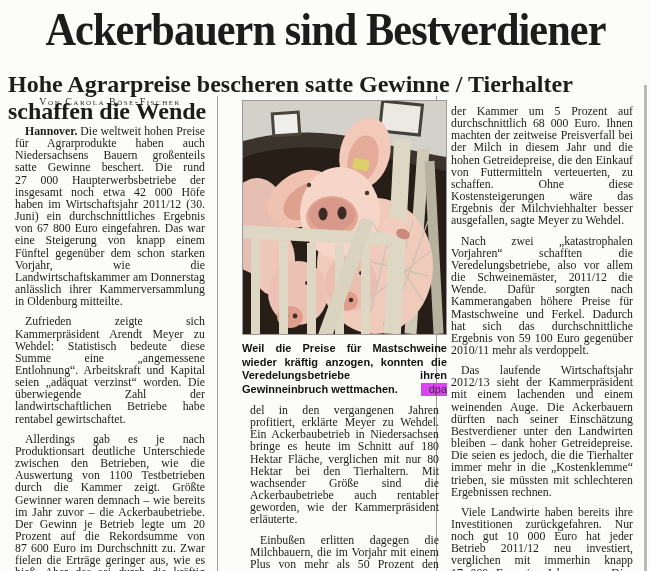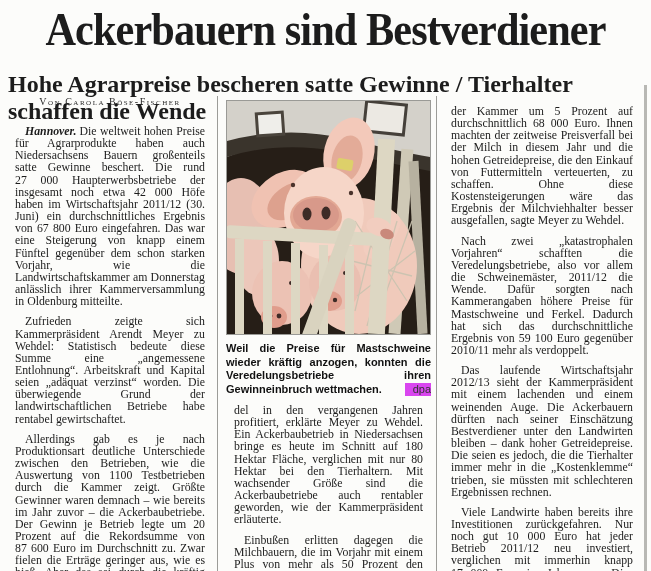--- a/index.html
+++ b/index.html
@@ -25,23 +25,23 @@
     font-size:10px;color:#2a2a2a;
   }
   .col{
     position:absolute;bottom:0;overflow:hidden;
     text-align:justify;font-size:11.8px;line-height:12.15px;
     hyphens:auto;-webkit-hyphens:auto;
   }
   .col p{margin:8px;text-indent:10px;}
   .col .cont p:first-child{text-indent:0;}
   .col1{left:7px;width:206px;top:117px;}
-  .col2{left:226px;width:205px;top:100px;}
+  .col2{left:242px;width:205px;top:100px;}
   .col3{left:443px;width:198px;top:97px;}
-  .dateline{font-weight:bold;margin-right:3px;font-style:italic;}
+  .dateline{font-weight:bold;margin-right:3px;}
   .vrule{position:absolute;width:1px;background:#9c9c98;top:96px;bottom:0;}
   .vrule1{left:217px;}
   .vrule2{left:436px;}
   .vrule3{left:644px;width:3px;top:85px;background:#b8b8b4;}
   .photo-fig{margin:0 0 7px 0;}
   .photo-frame{
     width:203px;height:233px;border:1px solid #9a9a96;overflow:hidden;
     background:#2a221c;
   }
   .caption{
@@ -66,21 +66,21 @@
 
   <div class="byline">Von Carola Böse-Fischer</div>
 
   <div class="vrule vrule1"></div>
   <div class="vrule vrule2"></div>
   <div class="vrule vrule3"></div>
 
   <div class="col col1">
     <p><span class="dateline">Hannover.</span><span>Die weltweit hohen Preise für Agrarprodukte haben auch Niedersachsens Bauern großenteils satte Gewinne beschert. Die rund 27&nbsp;000 Haupterwerbsbetriebe der insgesamt noch etwa 42&nbsp;000 Höfe haben im Wirtschaftsjahr 2011/12 (30. Juni) ein durchschnittliches Ergebnis von 67&nbsp;800 Euro eingefahren. Das war eine Steigerung von knapp einem Fünftel gegenüber dem schon starken Vorjahr, wie die Landwirtschaftskammer am Donnerstag anlässlich ihrer Kammerversammlung in Oldenburg mitteilte.</span></p>
     <div>
-        <p>Zufrieden zeigte sich Kammerpräsident Arendt Meyer zu Wehdel: Statistisch bedeute diese Summe eine „angemessene Entlohnung“. Arbeitskraft und Kapital seien „adäquat verzinst“ worden. Die überwiegende Grund der landwirtschaftlichen Betriebe habe rentabel gewirtschaftet.</p>
+        <p>Zufrieden zeigte sich Kammerpräsident Arendt Meyer zu Wehdel: Statistisch bedeute diese Summe eine „angemessene Entlohnung“. Arbeitskraft und Kapital seien „adäquat verzinst“ worden. Die überwiegende Zahl der landwirtschaftlichen Betriebe habe rentabel gewirtschaftet.</p>
         <p>Allerdings gab es je nach Produktionsart deutliche Unterschiede zwischen den Betrieben, wie die Auswertung von 1100 Testbetrieben durch die Kammer zeigt. Größte Gewinner waren demnach – wie bereits im Jahr zuvor – die Ackerbaubetriebe. Der Gewinn je Betrieb legte um 20 Prozent auf die Rekordsumme von 87&nbsp;600 Euro im Durchschnitt zu. Zwar fielen die Erträge geringer aus, wie es hieß. Aber das sei durch die kräftig gestiegenen Getreidepreise wettgemacht worden.</p>
       </div>
   </div>
 
   <div class="col col2">
     <figure class="photo-fig">
       <div class="photo-frame">
         <svg width="203" height="233" viewBox="0 0 203 233">
 
           <rect x="0" y="0" width="203" height="233" fill="#261e17"></rect>

